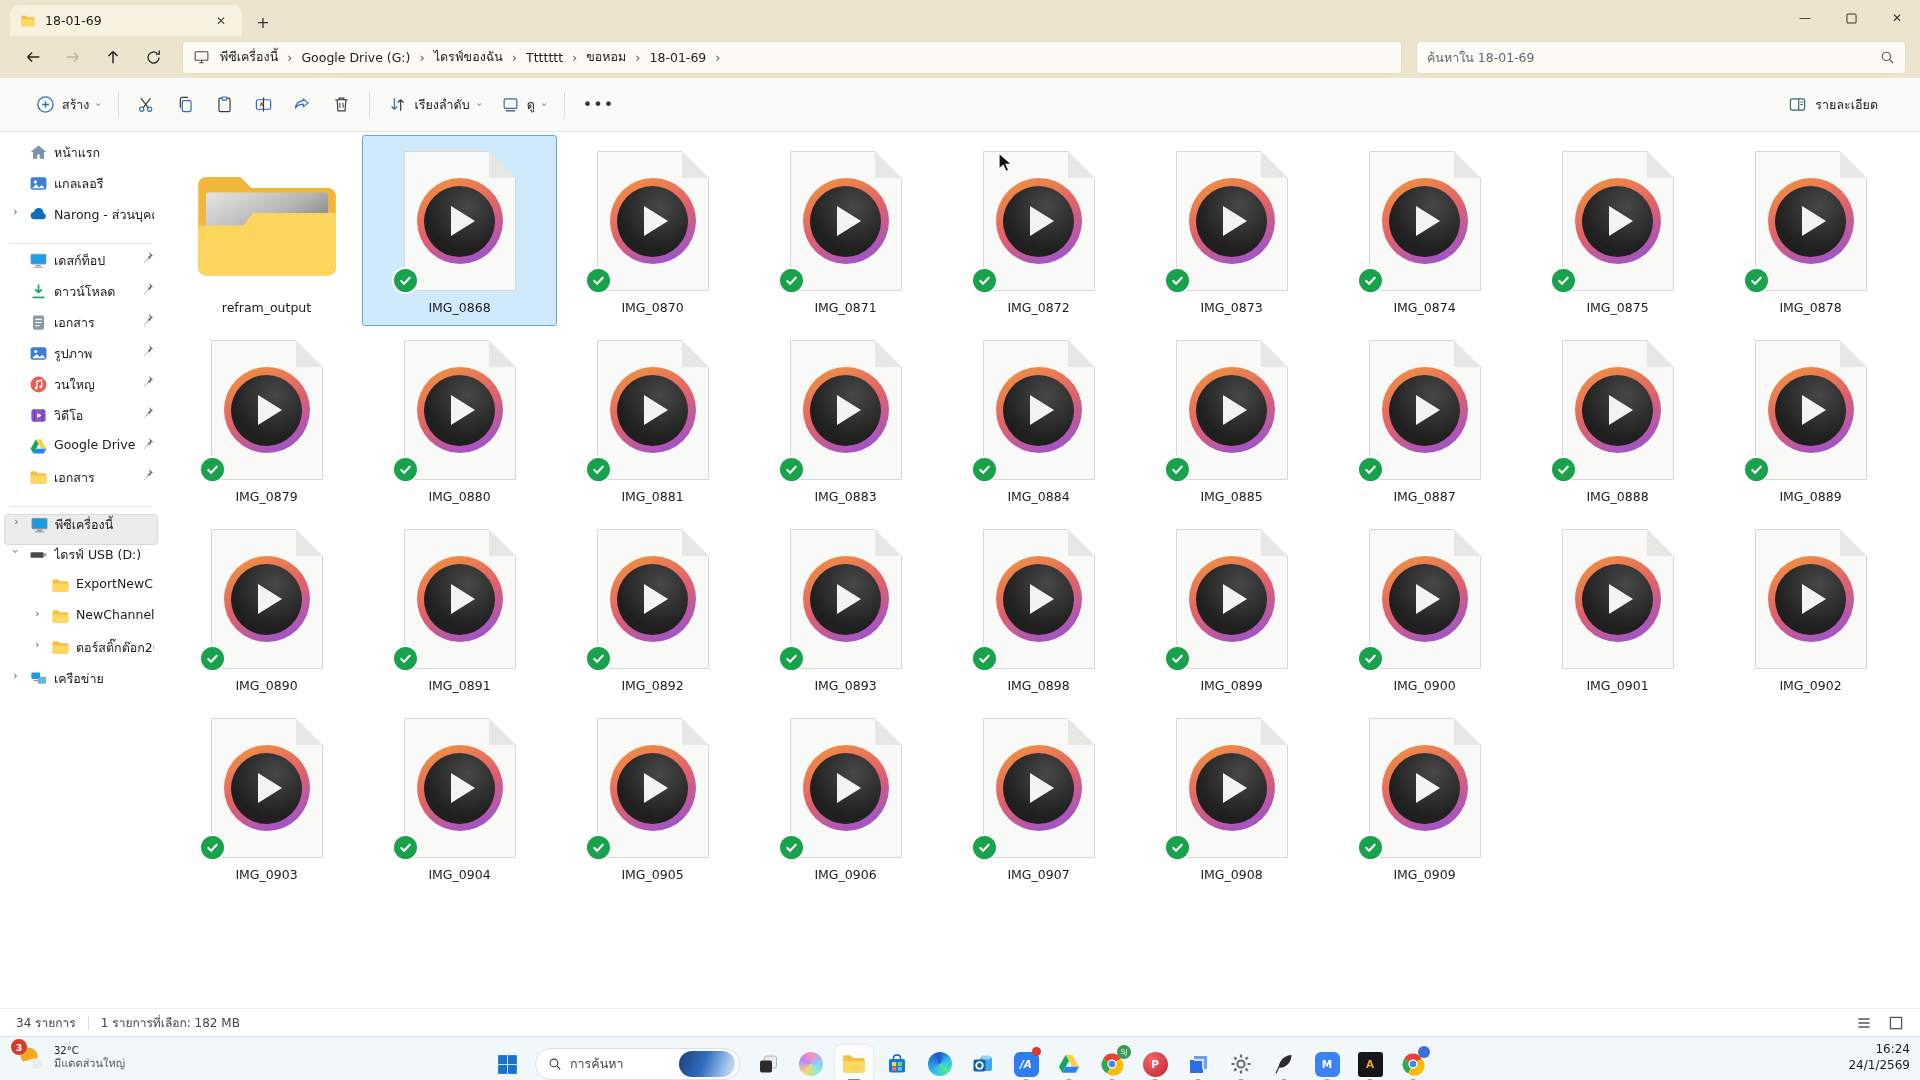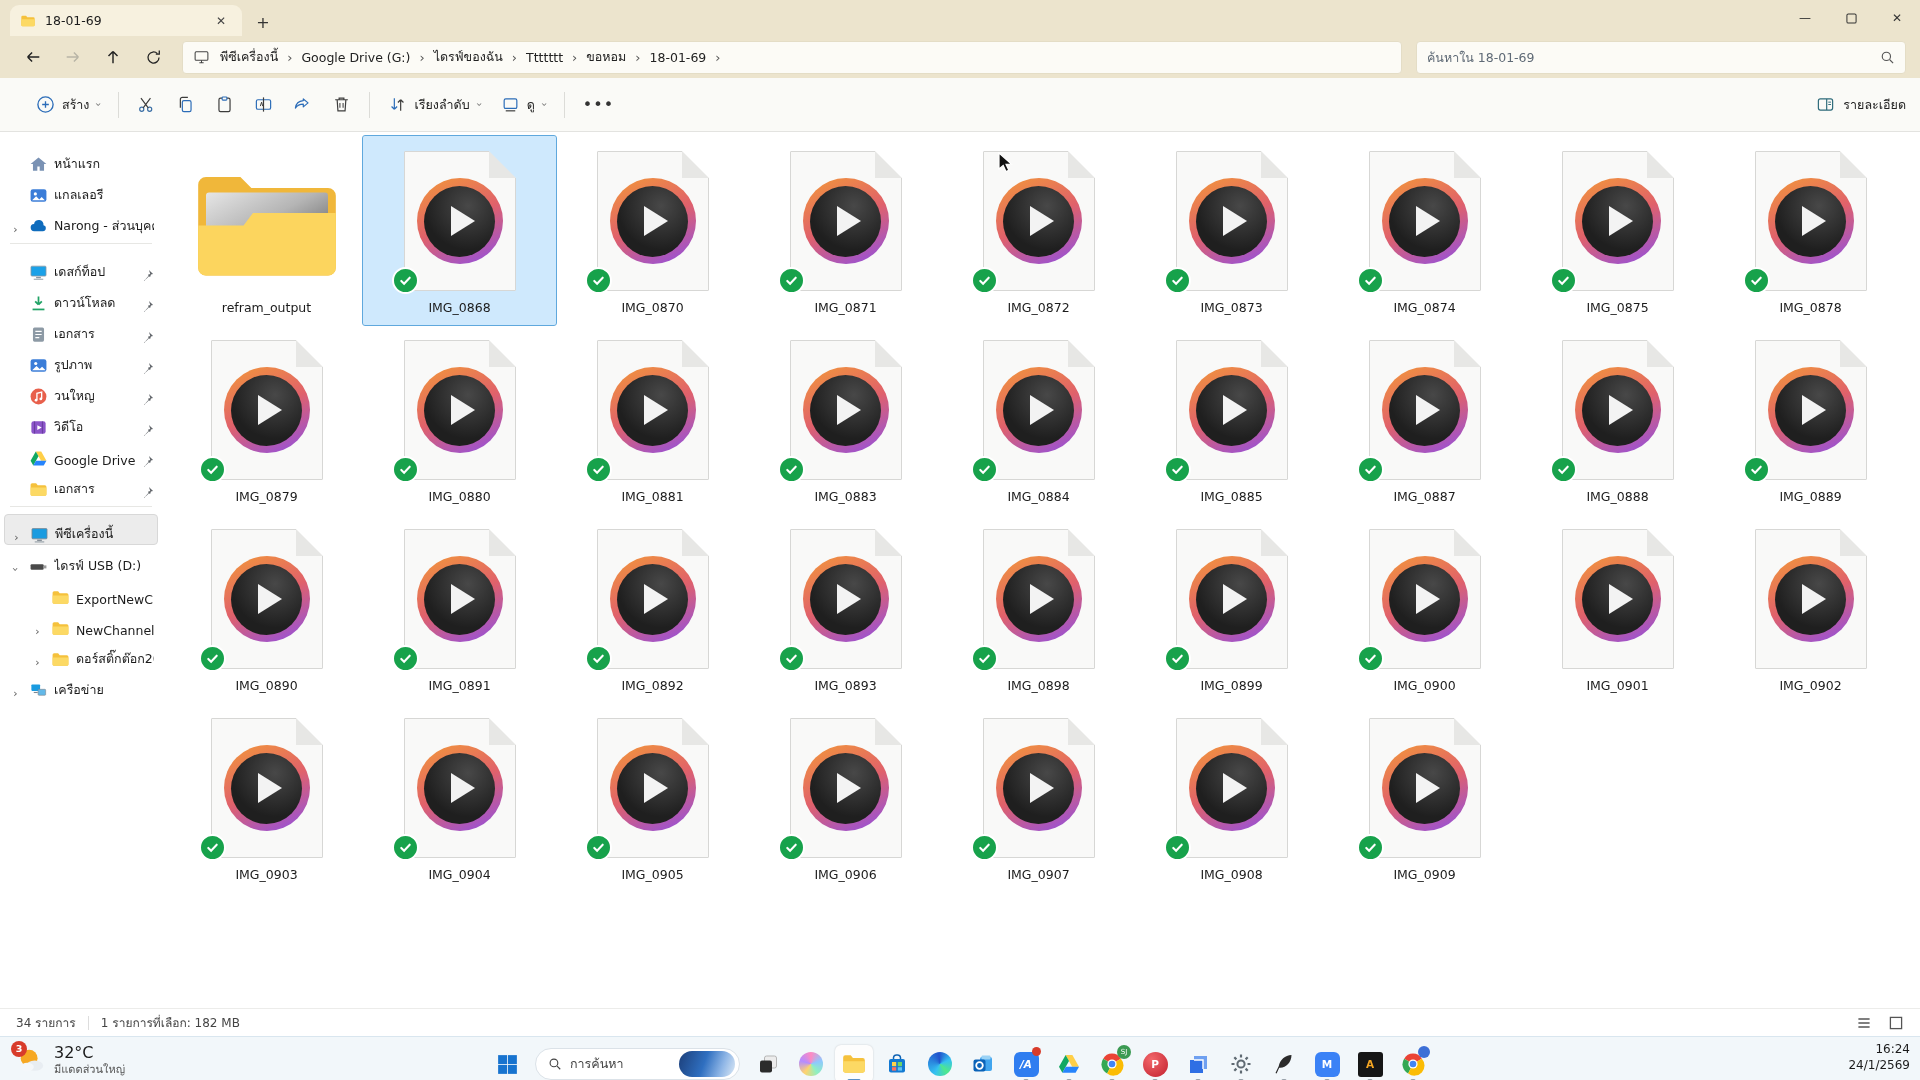--- a/index.html
+++ b/index.html
@@ -25,26 +25,26 @@
 .bc-sep{font-size:13px;color:#555;padding:0 5px}
 .searchfield{width:490px;height:33px;background:#fcfbf6;border:1px solid #e4ddc6;border-radius:4px;display:flex;align-items:center;margin-left:12px;padding:0 10px}
 .searchfield input{flex:1;border:none;outline:none;background:transparent;font-family:inherit;font-size:12.5px;color:#333}
 .searchfield input::placeholder{color:#5f6a76}
 
 
 .toolbar{height:54px;background:#fafaf7;border-bottom:1px solid #e3e3e0;display:flex;align-items:center;padding:0 26px;position:relative}
 .tbtn{display:flex;align-items:center;gap:7px;height:38px;padding:0 10px;border-radius:4px;font-size:12.5px;color:#222}
 .tsep{width:1px;height:26px;background:#dcdcd8;margin:0 8px}
 .chev-s{font-size:10px;color:#666;display:inline-block;transform:rotate(90deg)}
-.details-btn{position:absolute;right:6px;display:flex;align-items:center;gap:8px;font-size:12.5px;color:#222;height:38px;padding:0 8px;border-radius:4px}
+.details-btn{position:absolute;right:34px;display:flex;align-items:center;gap:8px;font-size:12.5px;color:#222;height:38px;padding:0 8px;border-radius:4px}
 
 
 .main{position:absolute;top:133px;left:0;right:0;bottom:72px;display:flex;background:#fff}
 .sidebar{width:162px;padding:10px 4px 0 4px;overflow:hidden}
-.srow{display:flex;align-items:flex-end;height:31px;border-radius:4px;padding:0 4px;gap:6px;position:relative}
+.srow{display:flex;align-items:flex-start;height:31px;border-radius:4px;padding:0 4px;gap:6px;position:relative}
 .srow.ssel{background:#ececec;border:1px solid #d8d8d8}
 .srow.sind{padding-left:26px}
 .schev{width:15px;font-size:11px;color:#555;text-align:center;flex:none}
 .schev .dn{display:inline-block;transform:rotate(90deg)}
 .slabel{font-size:12.5px;white-space:nowrap;overflow:hidden;flex:1}
 .spin{flex:none;margin-left:auto}
 .ssep{height:1px;background:#e7e7e4;margin:7px 6px}
 .sic{width:19px;height:19px;flex:none}
 .sic svg{width:19px;height:19px}
 
@@ -68,21 +68,21 @@
 .statusbar{position:absolute;left:0;right:0;bottom:44px;height:28px;background:#fff;border-top:1px solid #ececea;display:flex;align-items:center;padding:0 16px;font-size:12px;color:#444;gap:12px}
 .stsep{width:1px;height:14px;background:#ddd}
 .st-right{margin-left:auto;display:flex;gap:16px;align-items:center;color:#555}
 
 
 .taskbar{position:absolute;left:0;right:0;bottom:0;height:44px;background:#f2f7fa;border-top:1px solid #d9e6ef}
 .weather{position:absolute;left:10px;top:4px;display:flex;align-items:center;gap:8px;padding:2px 6px;border-radius:4px}
 .wicon{position:relative;width:30px;height:30px}
 .wbadge{position:absolute;top:-4px;left:-5px;width:16px;height:16px;background:#d83b2a;color:#fff;border-radius:50%;font-size:9.5px;display:flex;align-items:center;justify-content:center;font-weight:bold}
 .wtxt{line-height:1.25}
-.wtemp{font-size:16px;color:#1b1b1b}
+.wtemp{font-size:10px;color:#1b1b1b}
 .wdesc{font-size:11px;color:#555}
 .tb-center{position:absolute;left:50%;top:3px;transform:translateX(-50%);display:flex;align-items:center;gap:5px}
 .tbicon{width:38px;height:38px;border-radius:6px;display:flex;align-items:center;justify-content:center;position:relative}
 .tbicon.active{background:#fdfdfd;box-shadow:0 0 2px rgba(0,0,0,.18)}
 .tbdot{position:absolute;bottom:1px;left:50%;transform:translateX(-50%);width:5px;height:3px;border-radius:2px;background:#9aa3ab}
 .tbdash{position:absolute;bottom:1px;left:50%;transform:translateX(-50%);width:13px;height:3px;border-radius:2px;background:#5a90c8}
 .searchpill{height:32px;min-width:205px;background:#fff;border:1px solid #dbe2e8;border-radius:17px;display:flex;align-items:center;padding:0 4px 0 12px;gap:8px;margin:8px 4px}
 .searchpill .stx{font-size:12.5px;color:#444;flex:1}
 .pillimg{width:56px;height:26px;border-radius:13px;background:linear-gradient(110deg,#1c3f7a,#2f6fc0 45%,#8fb6e6 75%,#dce9f5)}
 .tbadge{position:absolute;border-radius:50%;color:#fff;display:flex;align-items:center;justify-content:center;font-weight:normal}

